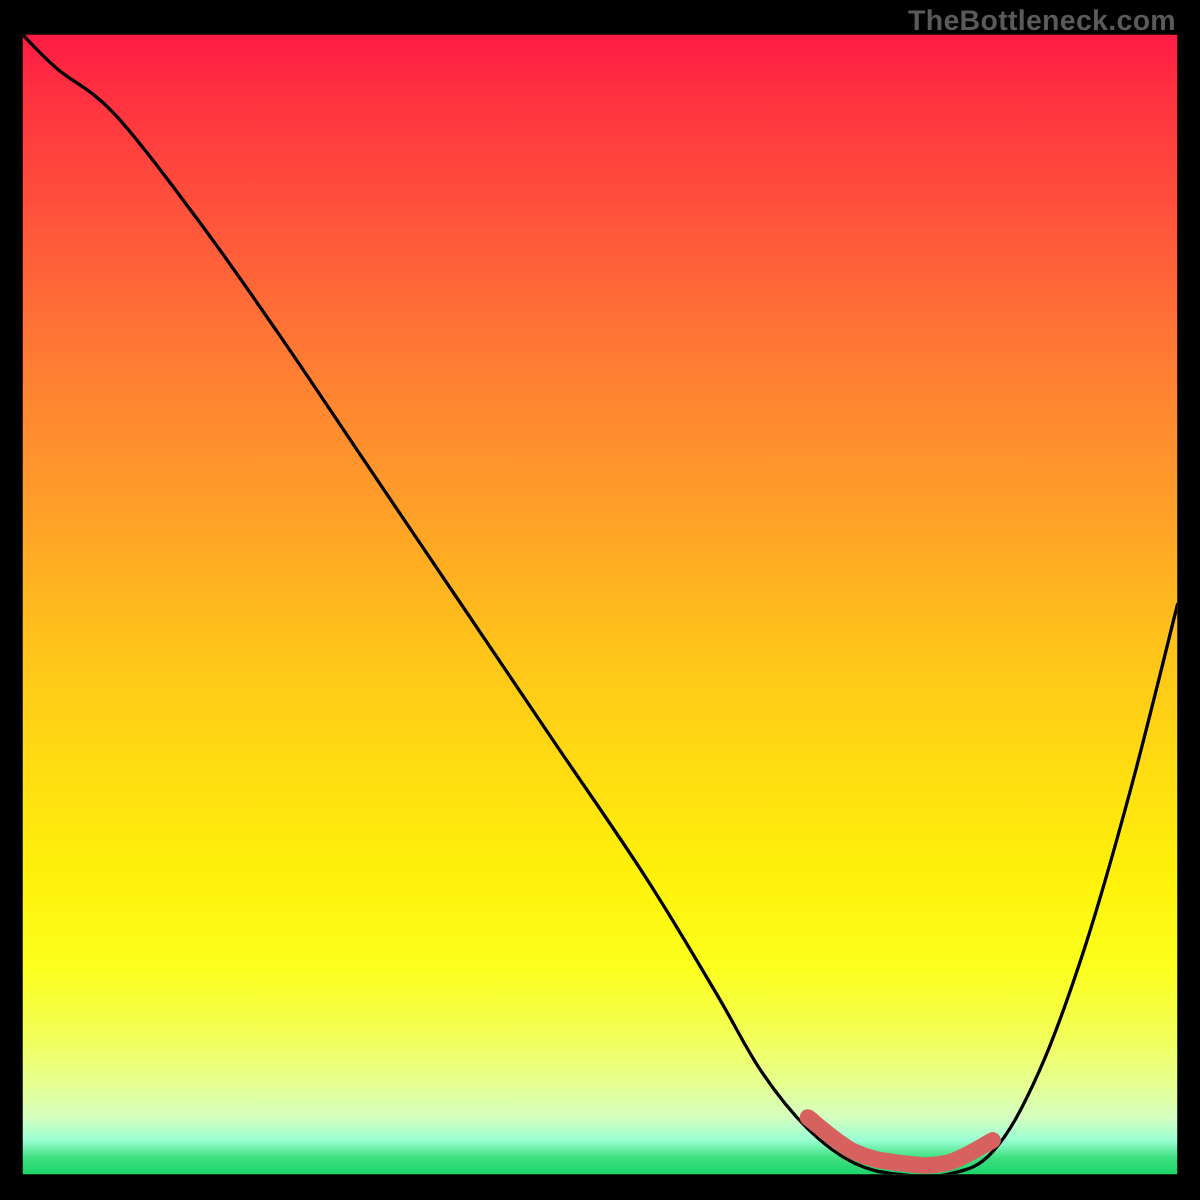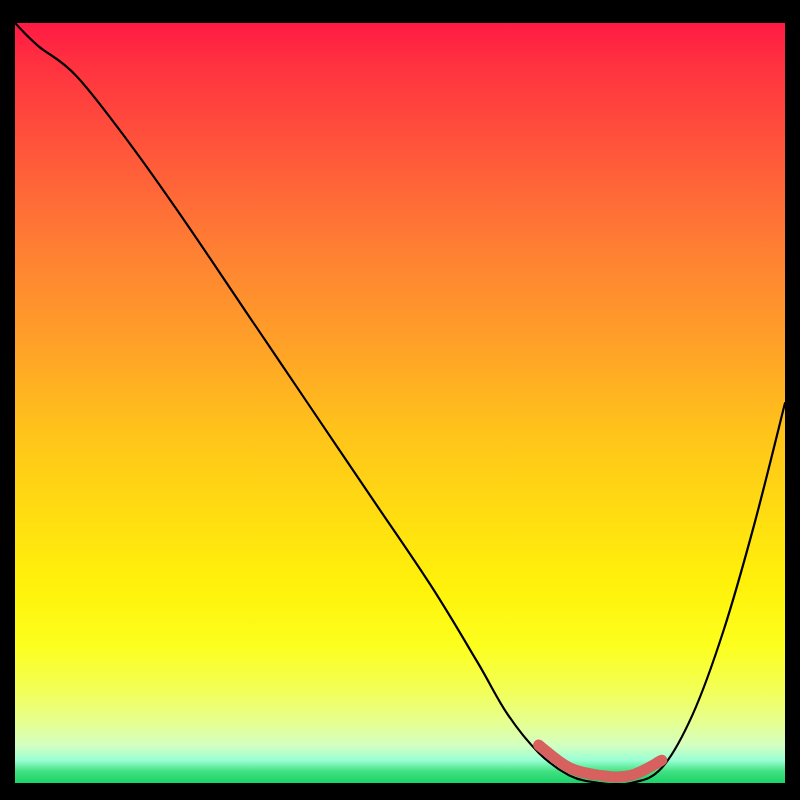--- a/index.html
+++ b/index.html
@@ -53,20 +53,21 @@
     position: absolute;
     inset: 0;
     width: 100%;
     height: 100%;
   }
 </style>
 </head>
 <body>
 <div class="frame">
 
+  <div class="watermark">TheBottleneck.com</div>
 
   <div class="plot-area">
     <div class="gradient-bg"></div>
     <svg class="curve" viewBox="0 0 770 760" preserveAspectRatio="none">
       <path id="main-curve" fill="none" stroke="#000" stroke-width="2.2" stroke-linecap="round" d="M 0.00 0.00 C 4.16 4.10, 12.01 13.22, 23.10 22.80 C 34.19 32.38, 44.97 35.42, 61.60 53.20 C 78.23 70.98, 96.10 95.61, 115.50 121.60 C 134.90 147.59, 148.61 167.50, 169.40 197.60 C 190.19 227.70, 208.82 255.97, 231.00 288.80 C 253.18 321.63, 270.42 347.17, 292.60 380.00 C 314.78 412.83, 332.02 438.37, 354.20 471.20 C 376.38 504.03, 396.40 532.30, 415.80 562.40 C 435.20 592.50, 448.14 615.14, 462.00 638.40 C 475.86 661.66, 481.71 675.18, 492.80 691.60 C 503.89 708.02, 512.51 718.66, 523.60 729.60 C 534.69 740.54, 543.31 746.93, 554.40 752.40 C 565.49 757.87, 574.11 758.63, 585.20 760.00 C 596.29 761.37, 604.91 762.74, 616.00 760.00 C 627.09 757.26, 635.71 757.11, 646.80 744.80 C 657.89 732.49, 666.51 716.22, 677.60 691.60 C 688.69 666.98, 697.31 642.20, 708.40 608.00 C 719.49 573.80, 728.11 542.64, 739.20 501.60 C 750.29 460.56, 764.46 401.89, 770.00 380.00"></path>
       <path id="trough-mark" fill="none" stroke="#d6615f" stroke-width="11" stroke-linecap="round" d="M 523.60 722.00 C 529.14 726.10, 543.31 739.33, 554.40 744.80 C 565.49 750.27, 574.11 751.03, 585.20 752.40 C 596.29 753.77, 604.91 755.14, 616.00 752.40 C 627.09 749.66, 641.26 739.94, 646.80 737.20"></path>
     </svg>
   </div>
 
 </div>

